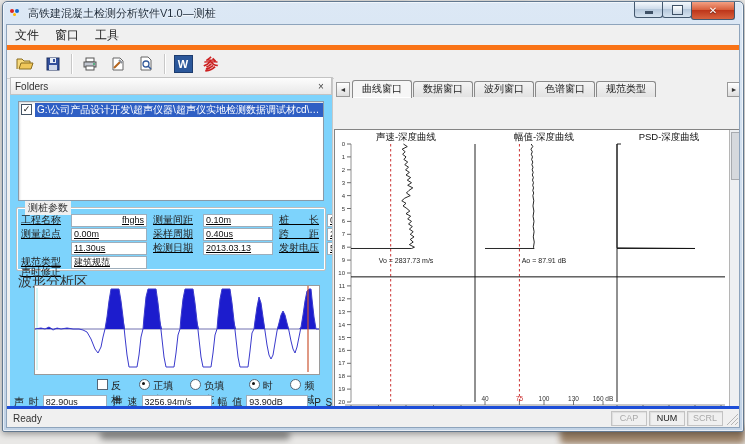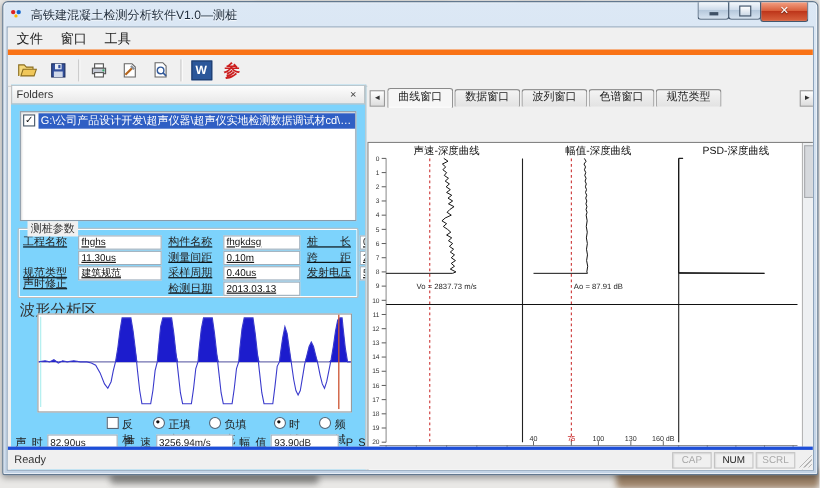--- a/index.html
+++ b/index.html
@@ -183,36 +183,36 @@
             <span class="item-label">G:\公司产品设计开发\超声仪器\超声仪实地检测数据调试材cd\qd03\qd03-a...</span>
           </div>
         </div>
 
       <div class="groupbox">
         <span class="groupbox-title">测桩参数</span>
         <div class="pp-cols">
             <div class="pp-col" style="margin-right: 6px;">
               <div class="pp-row">
                 <span class="pp-label" style="width: 50px;">工程名称</span>
-                <span class="pp-value" style="width: 70px;">fhghs</span>
+                <span class="pp-value" style="width: 70px; text-align: right;">fhghs</span>
+              </div>
+              <div class="pp-row">
+                <span class="pp-label" style="width: 50px;">测量起点</span>
+                <span class="pp-value" style="width: 70px;">0.00m</span>
               </div>
               <div class="pp-row">
                 <span class="pp-label" style="width: 50px; margin-top: 48px;">声时修正</span>
                 <span class="pp-value" style="width: 70px;">11.30us</span>
               </div>
               <div class="pp-row">
                 <span class="pp-label" style="width: 50px;">规范类型</span>
                 <span class="pp-value" style="width: 70px;">建筑规范</span>
               </div>
             </div>
             <div class="pp-col" style="margin-right: 6px;">
-              <div class="pp-row">
-                <span class="pp-label" style="width: 50px;">构件名称</span>
-                <span class="pp-value" style="width: 64px;">fhgkdsg</span>
-              </div>
               <div class="pp-row">
                 <span class="pp-label" style="width: 50px;">测量间距</span>
                 <span class="pp-value" style="width: 64px;">0.10m</span>
               </div>
               <div class="pp-row">
                 <span class="pp-label" style="width: 50px;">采样周期</span>
                 <span class="pp-value" style="width: 64px;">0.40us</span>
               </div>
               <div class="pp-row">
                 <span class="pp-label" style="width: 50px;">检测日期</span>

